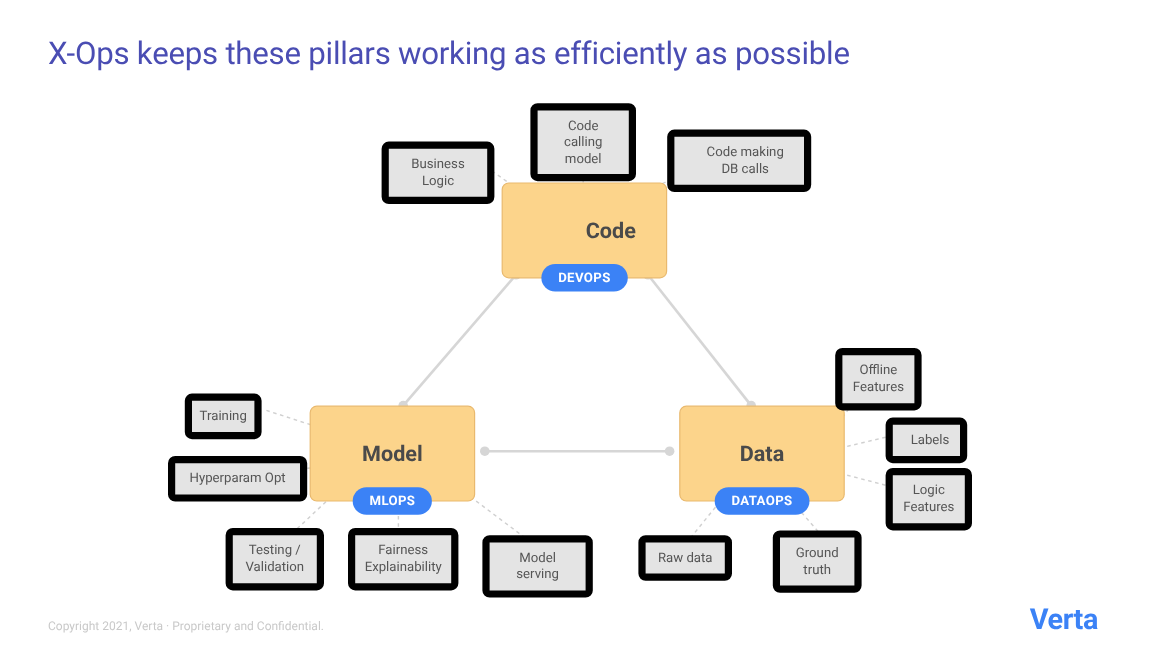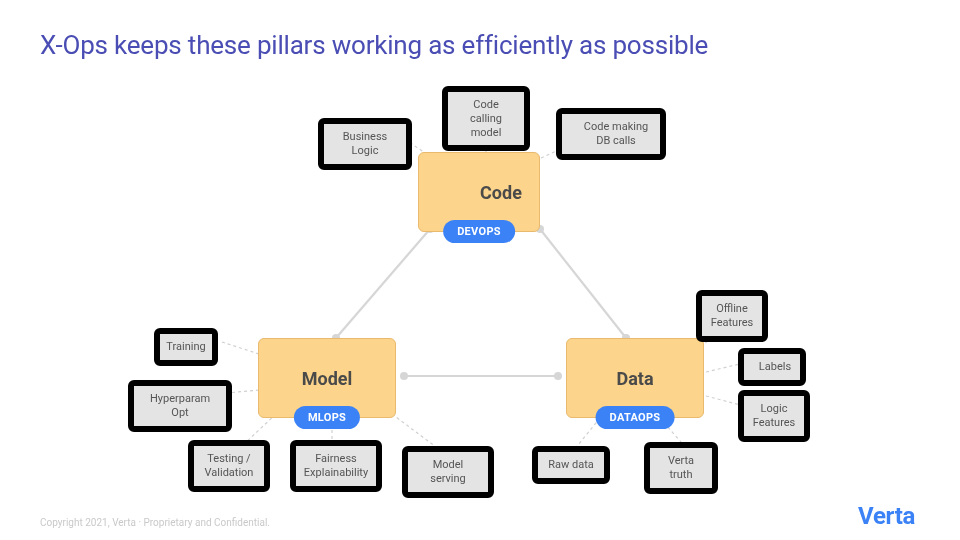--- a/index.html
+++ b/index.html
@@ -50,46 +50,46 @@
     <line class="dash" x1="332" y1="418" x2="332" y2="444"></line>
     <line class="dash" x1="392" y1="414" x2="440" y2="450"></line>
 
     <line class="dash" x1="702" y1="348" x2="724" y2="318"></line>
     <line class="dash" x1="706" y1="372" x2="748" y2="362"></line>
     <line class="dash" x1="706" y1="396" x2="752" y2="408"></line>
     <line class="dash" x1="600" y1="418" x2="574" y2="450"></line>
     <line class="dash" x1="660" y1="418" x2="688" y2="450"></line>
   </svg>
 
-  <div class="pillar" style="left:418px; top:152px; width:122px; height:80px;padding-left:44px;">
+  <div class="pillar" style="left:418px; top:152px; width:138px; height:80px;padding-left:44px;">
     <div class="pillar-label">Code</div>
     <div class="pillar-badge">DEVOPS</div>
   </div>
 
   <div class="pillar" style="left:566px; top:338px; width:138px; height:80px;">
     <div class="pillar-label">Data</div>
     <div class="pillar-badge">DATAOPS</div>
   </div>
 
   <div class="pillar" style="left:258px; top:338px; width:138px; height:80px;">
     <div class="pillar-label">Model</div>
     <div class="pillar-badge">MLOPS</div>
   </div>
 
   <div class="tag" style="left:318px; top:118px; width:94px;">Business Logic</div>
   <div class="tag" style="left:442px; top:86px; width:88px;">Code calling model</div>
-  <div class="tag" style="left:556px; top:108px; width:110px;padding-left:20px;">Code making DB calls</div>
+  <div class="tag" style="left:556px; top:108px; width:120px;padding-left:20px;">Code making DB calls</div>
 
   <div class="tag" style="left:154px; top:328px; width:64px;">Training</div>
-  <div class="tag" style="left:128px; top:380px; width:104px;">Hyperparam Opt</div>
+  <div class="tag" style="left:140px; top:380px; width:116px;">Hyperparam Opt</div>
   <div class="tag" style="left:188px; top:440px; width:82px;">Testing / Validation</div>
   <div class="tag" style="left:290px; top:440px; width:92px;">Fairness Explainability</div>
   <div class="tag" style="left:402px; top:446px; width:92px;">Model serving</div>
 
   <div class="tag" style="left:696px; top:290px; width:72px;">Offline Features</div>
   <div class="tag" style="left:738px; top:348px; width:68px;padding-left:16px;">Labels</div>
   <div class="tag" style="left:738px; top:390px; width:72px;">Logic Features</div>
   <div class="tag" style="left:532px; top:446px; width:78px;">Raw data</div>
-  <div class="tag" style="left:644px; top:442px; width:74px;">Verta truth</div>
+  <div class="tag" style="left:644px; top:442px; width:74px;">Ground truth</div>
 
   <div class="footer">Copyright 2021, Verta  ·  Proprietary and Confidential.</div>
   <div class="brand">Verta</div>
 </div>
 
 </body></html>

